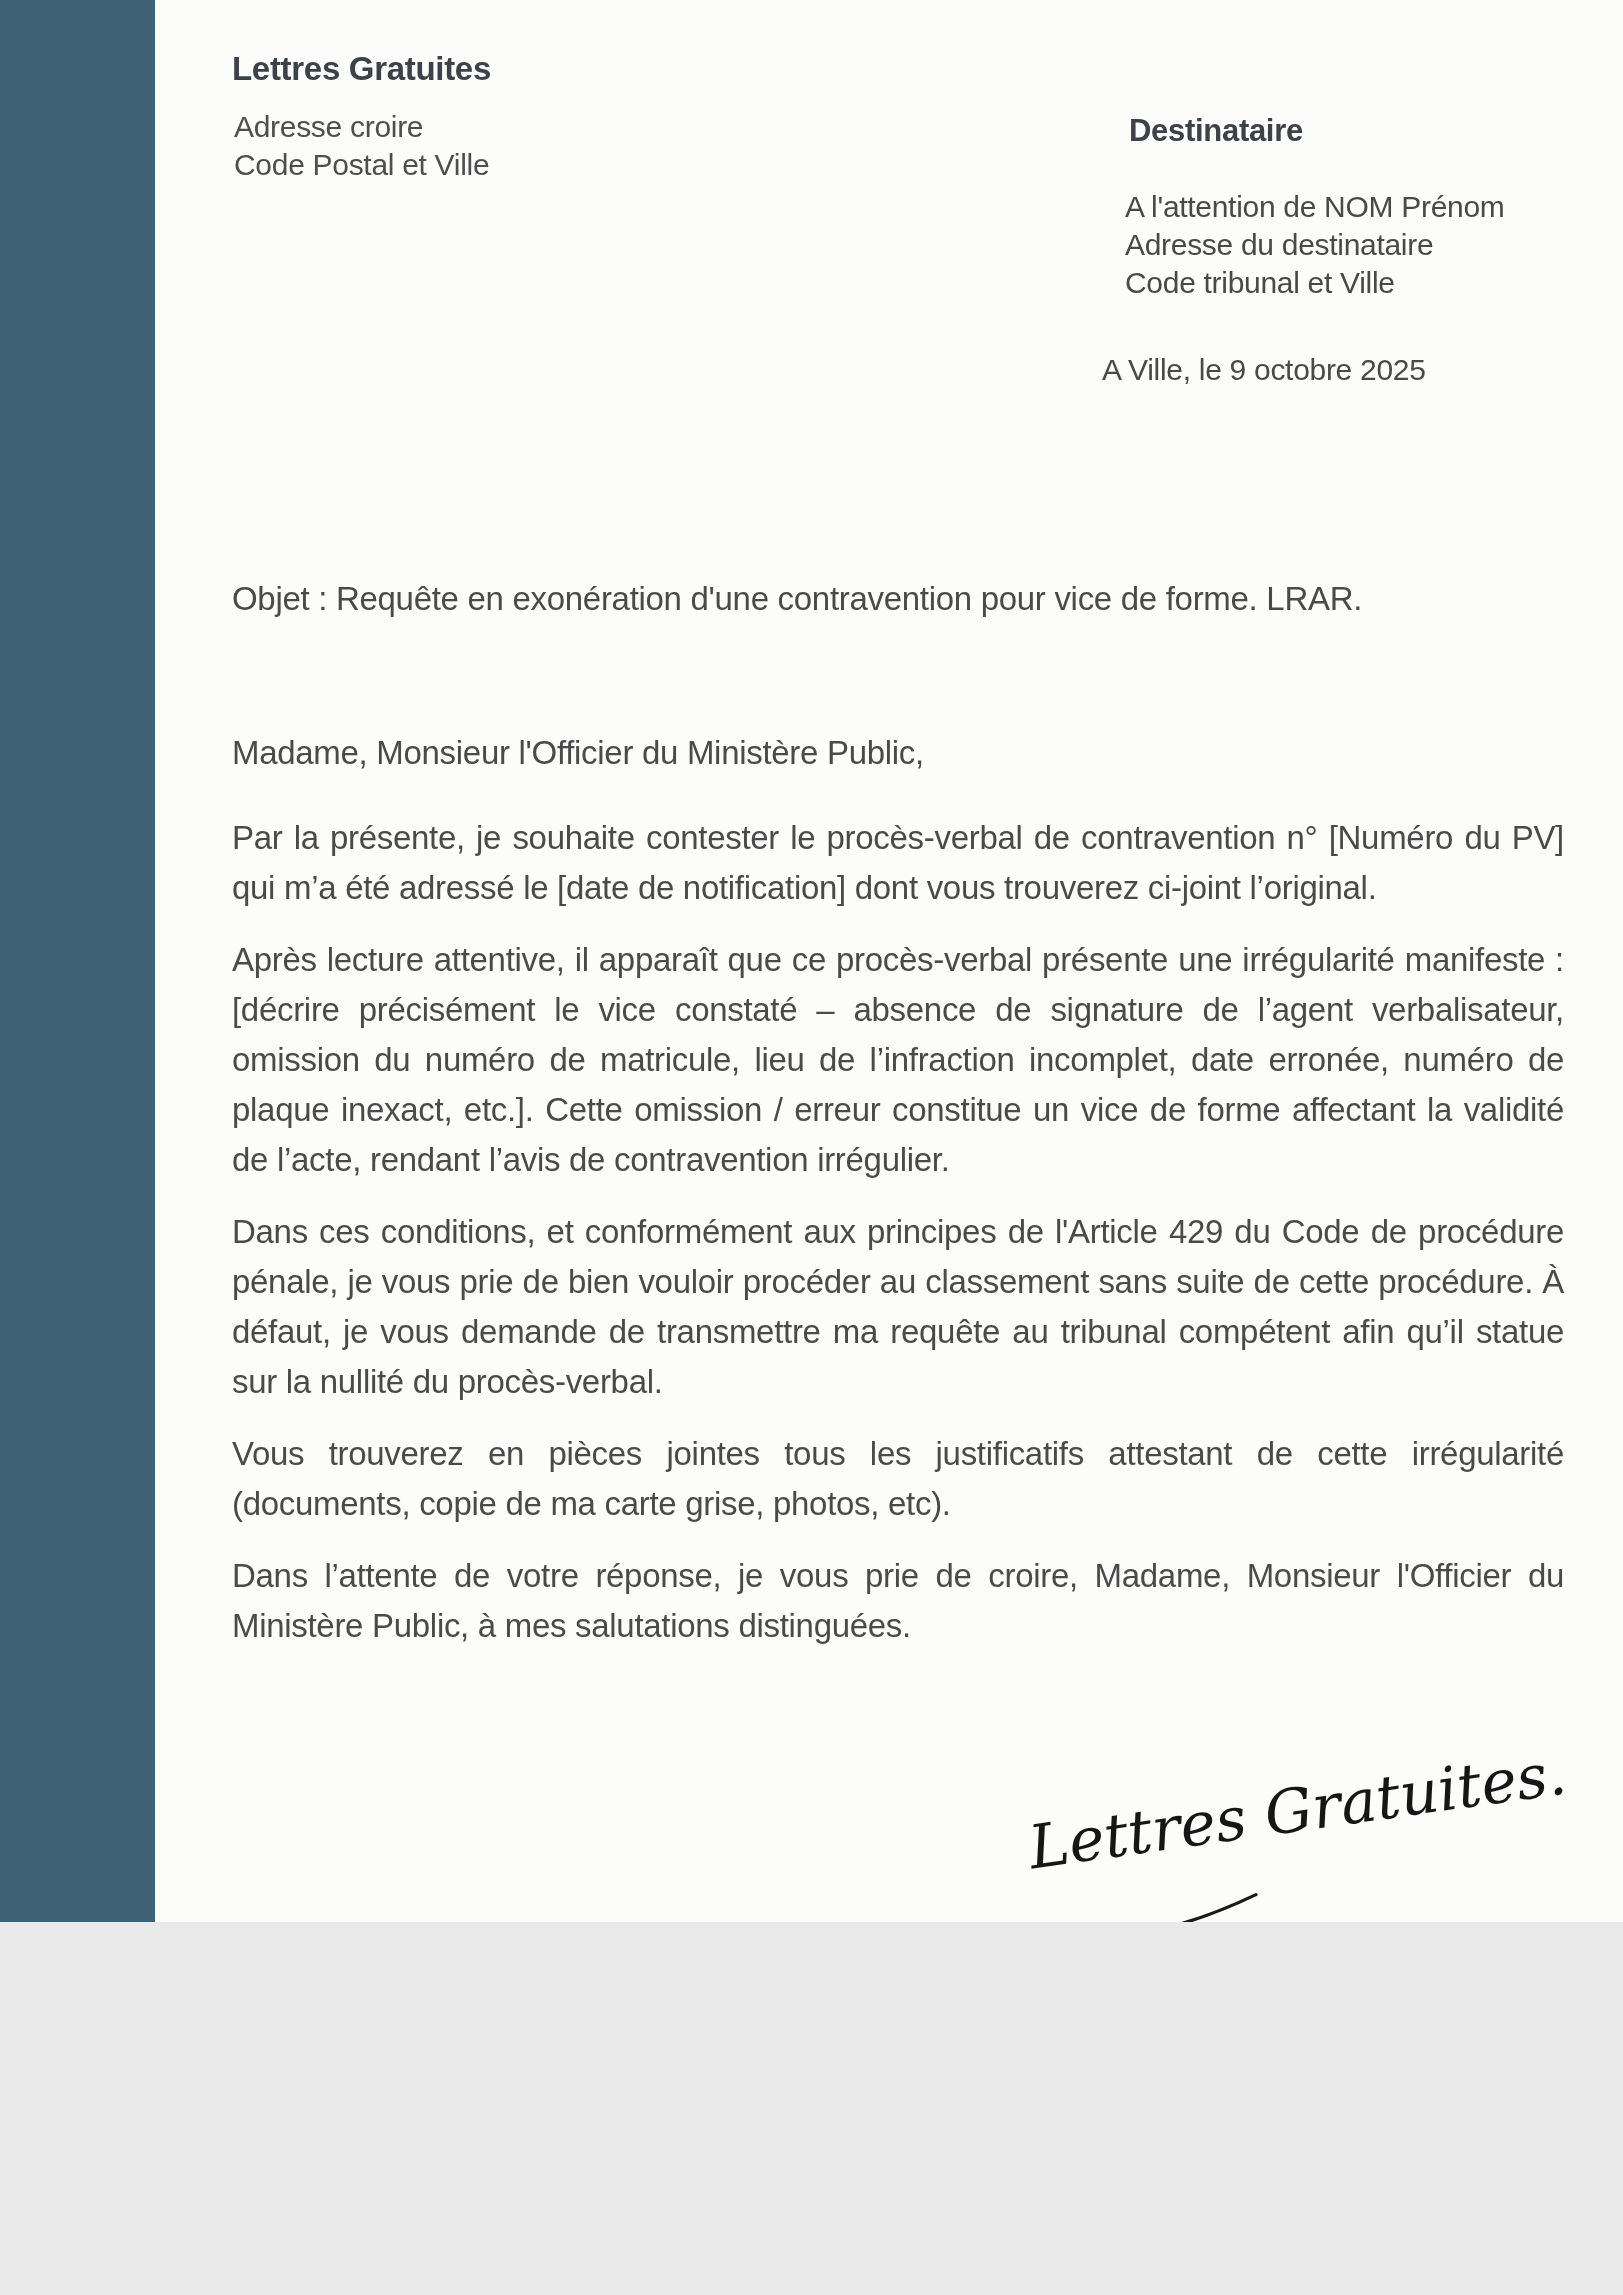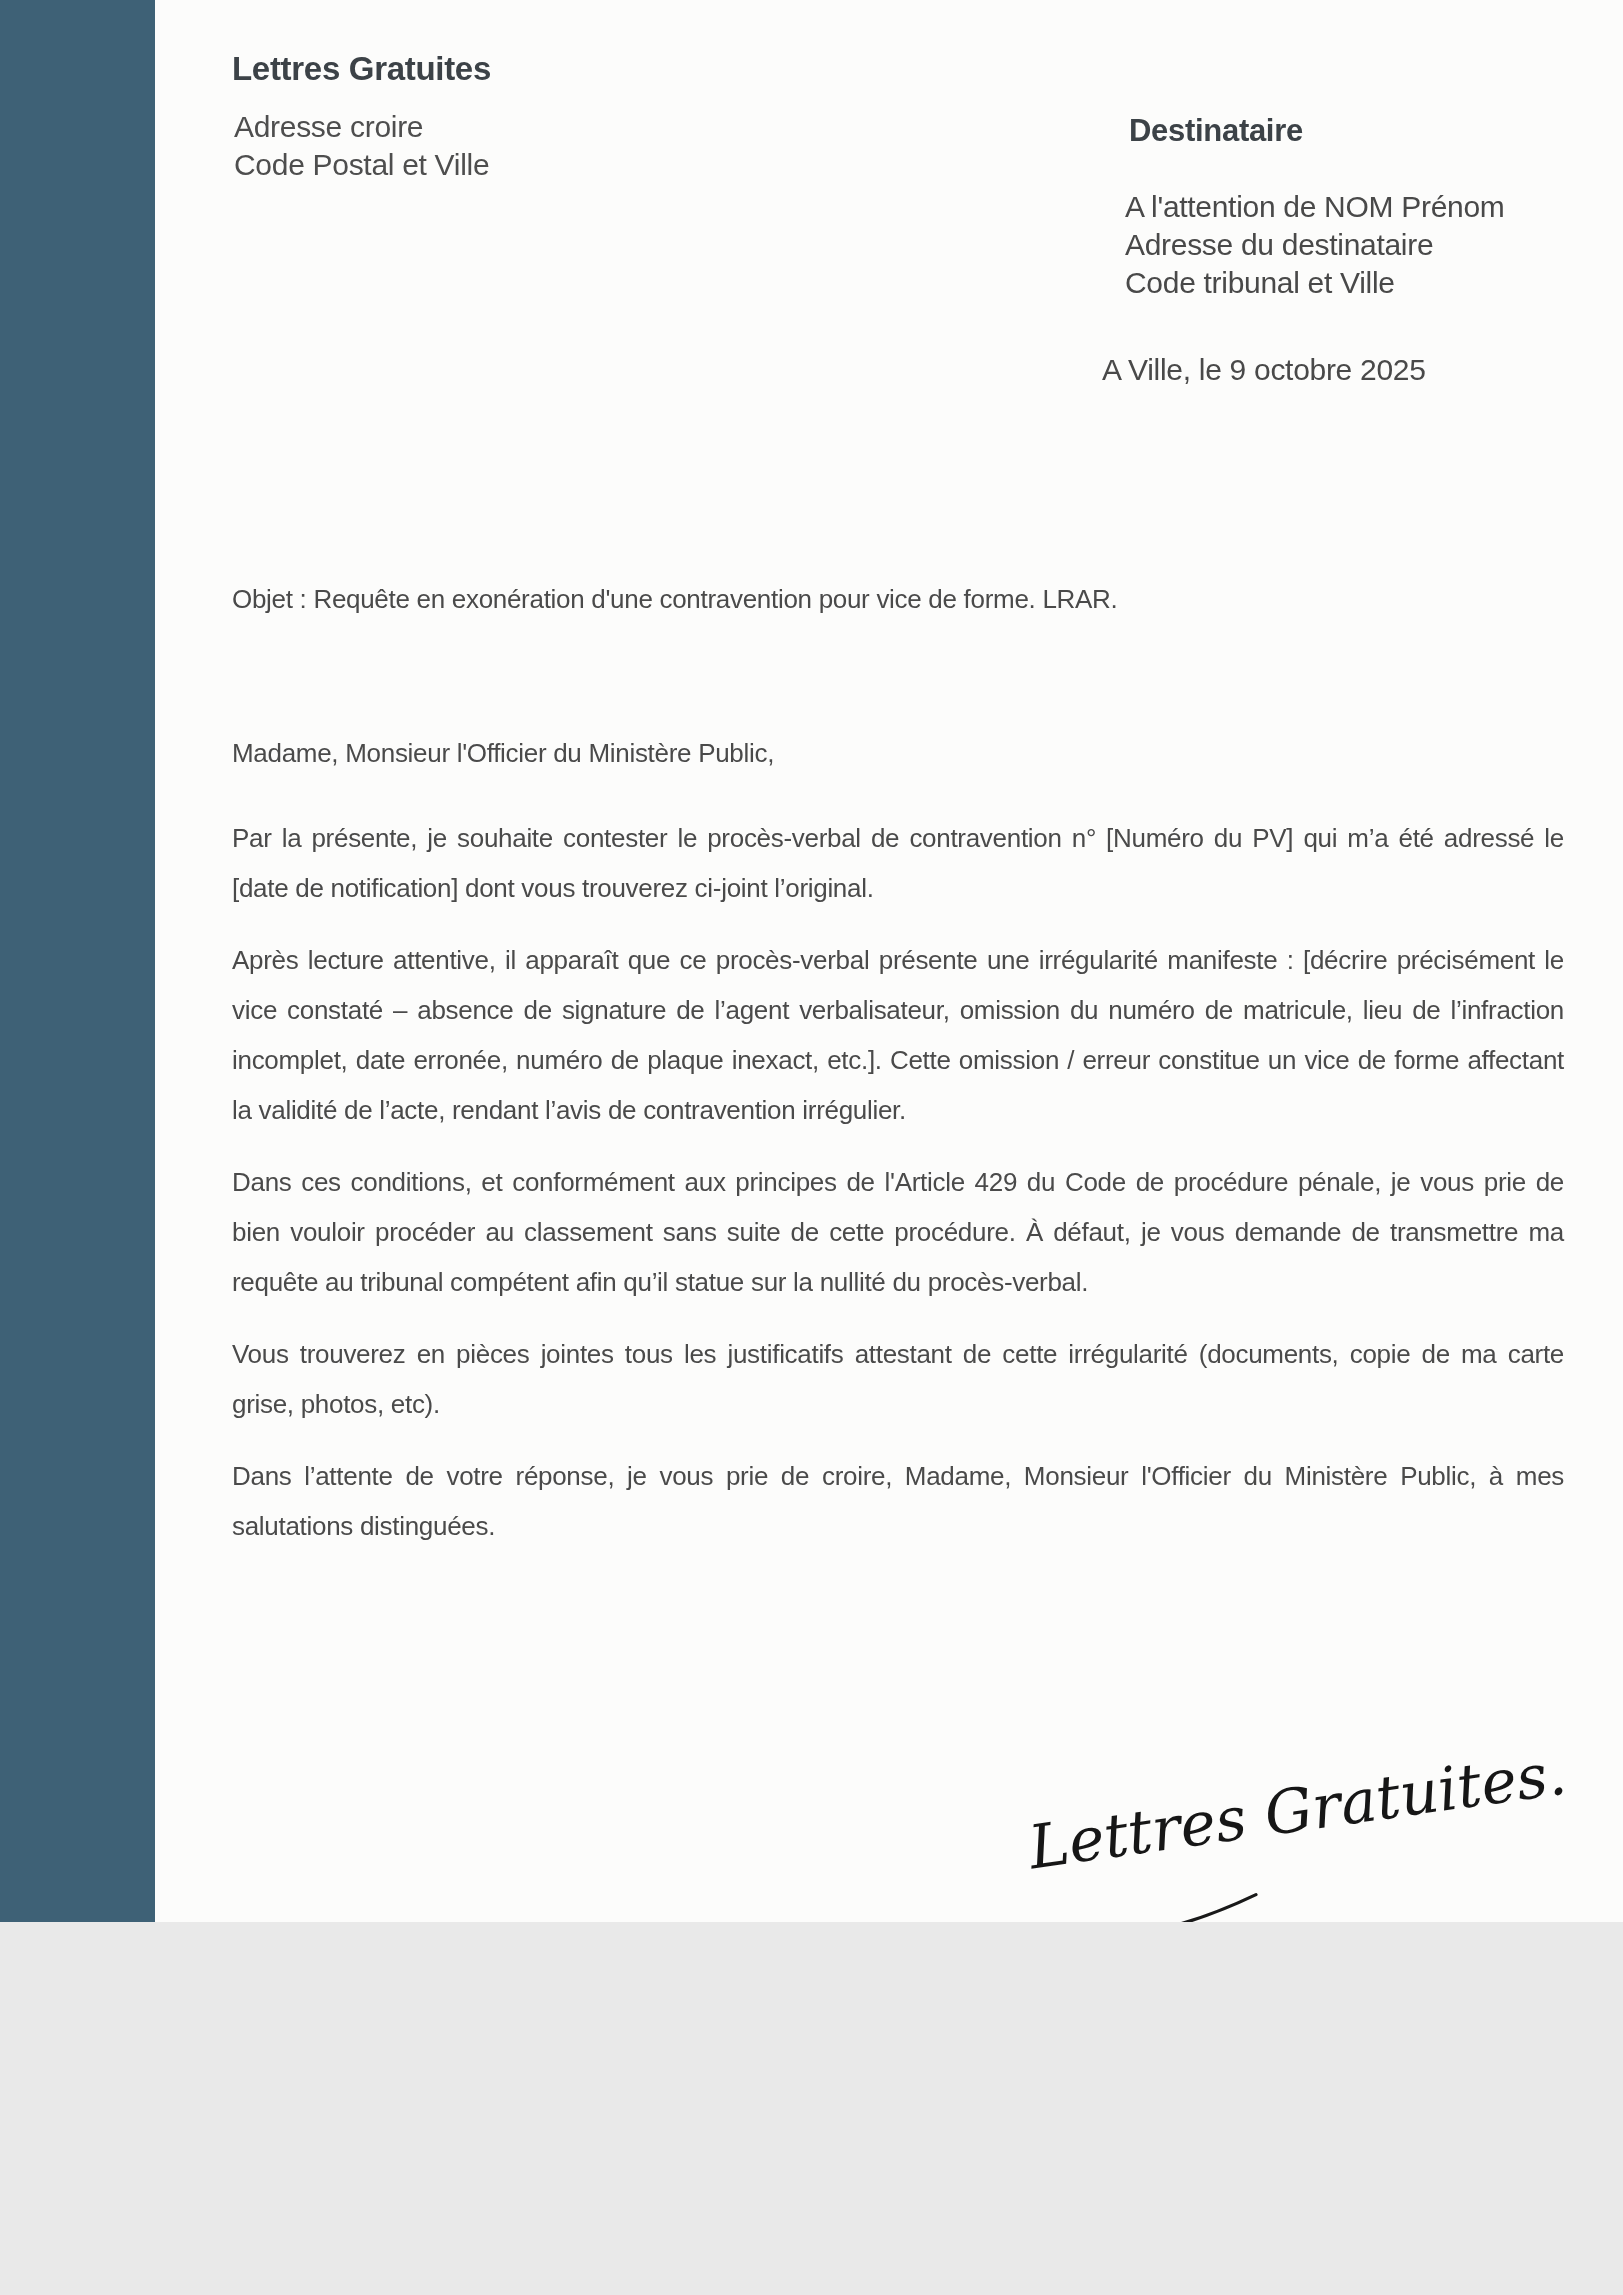--- a/index.html
+++ b/index.html
@@ -39,21 +39,21 @@
     letter-spacing:-0.3px;
     margin-left:23px;
   }
   .date-line{
     position:absolute;left:1102px;top:355px;
     font-size:30px;color:#494949;line-height:1;
     letter-spacing:-0.3px;
   }
   .letter-body{
     position:absolute;left:232px;top:574px;width:1332px;
-    font-size:26px;color:#4a4a4a;line-height:50px;
+    font-size:33px;color:#4a4a4a;line-height:50px;
     letter-spacing:-0.3px;
   }
   .letter-body p{margin:0;text-align:justify;}
   .subject{margin-bottom:104px !important;}
   .salutation{margin-bottom:35px !important;}
   .para{margin-bottom:22px !important;}
   .signature{
     position:absolute;left:1027px;top:1780px;width:497px;
     font-family:"DejaVu Serif", serif;font-style:italic;
     font-size:60px;color:#161616;line-height:1.1;

